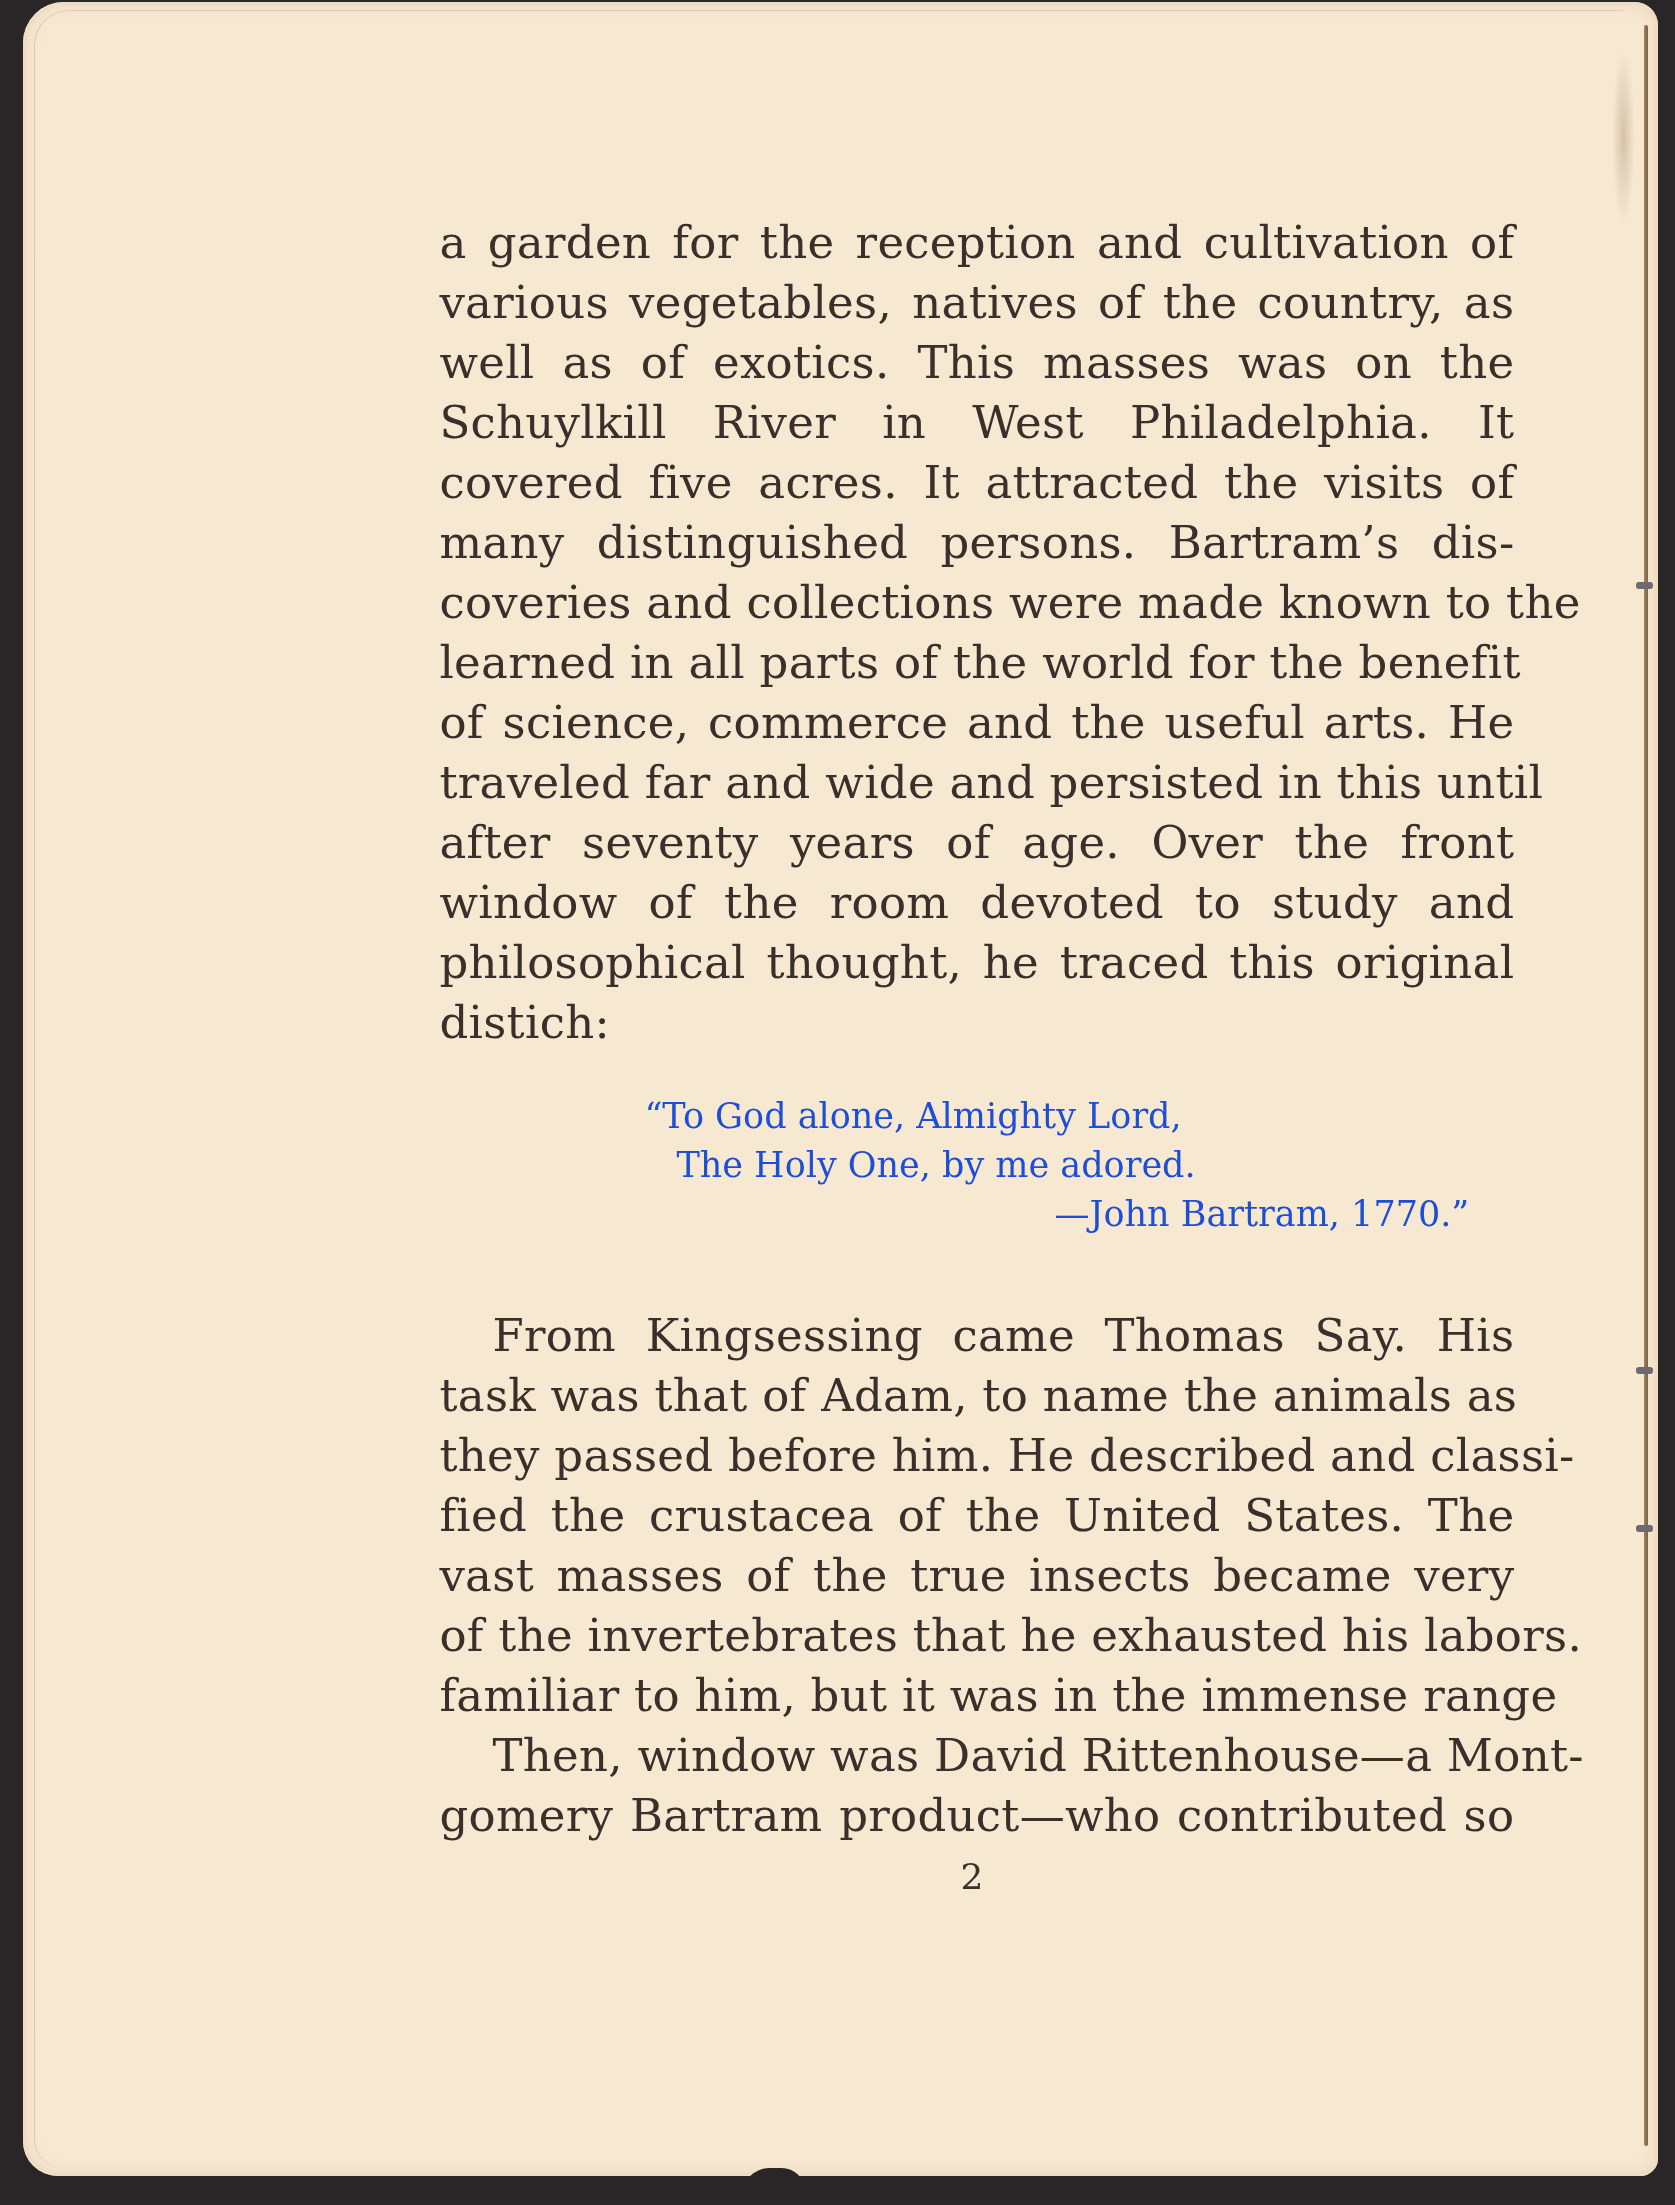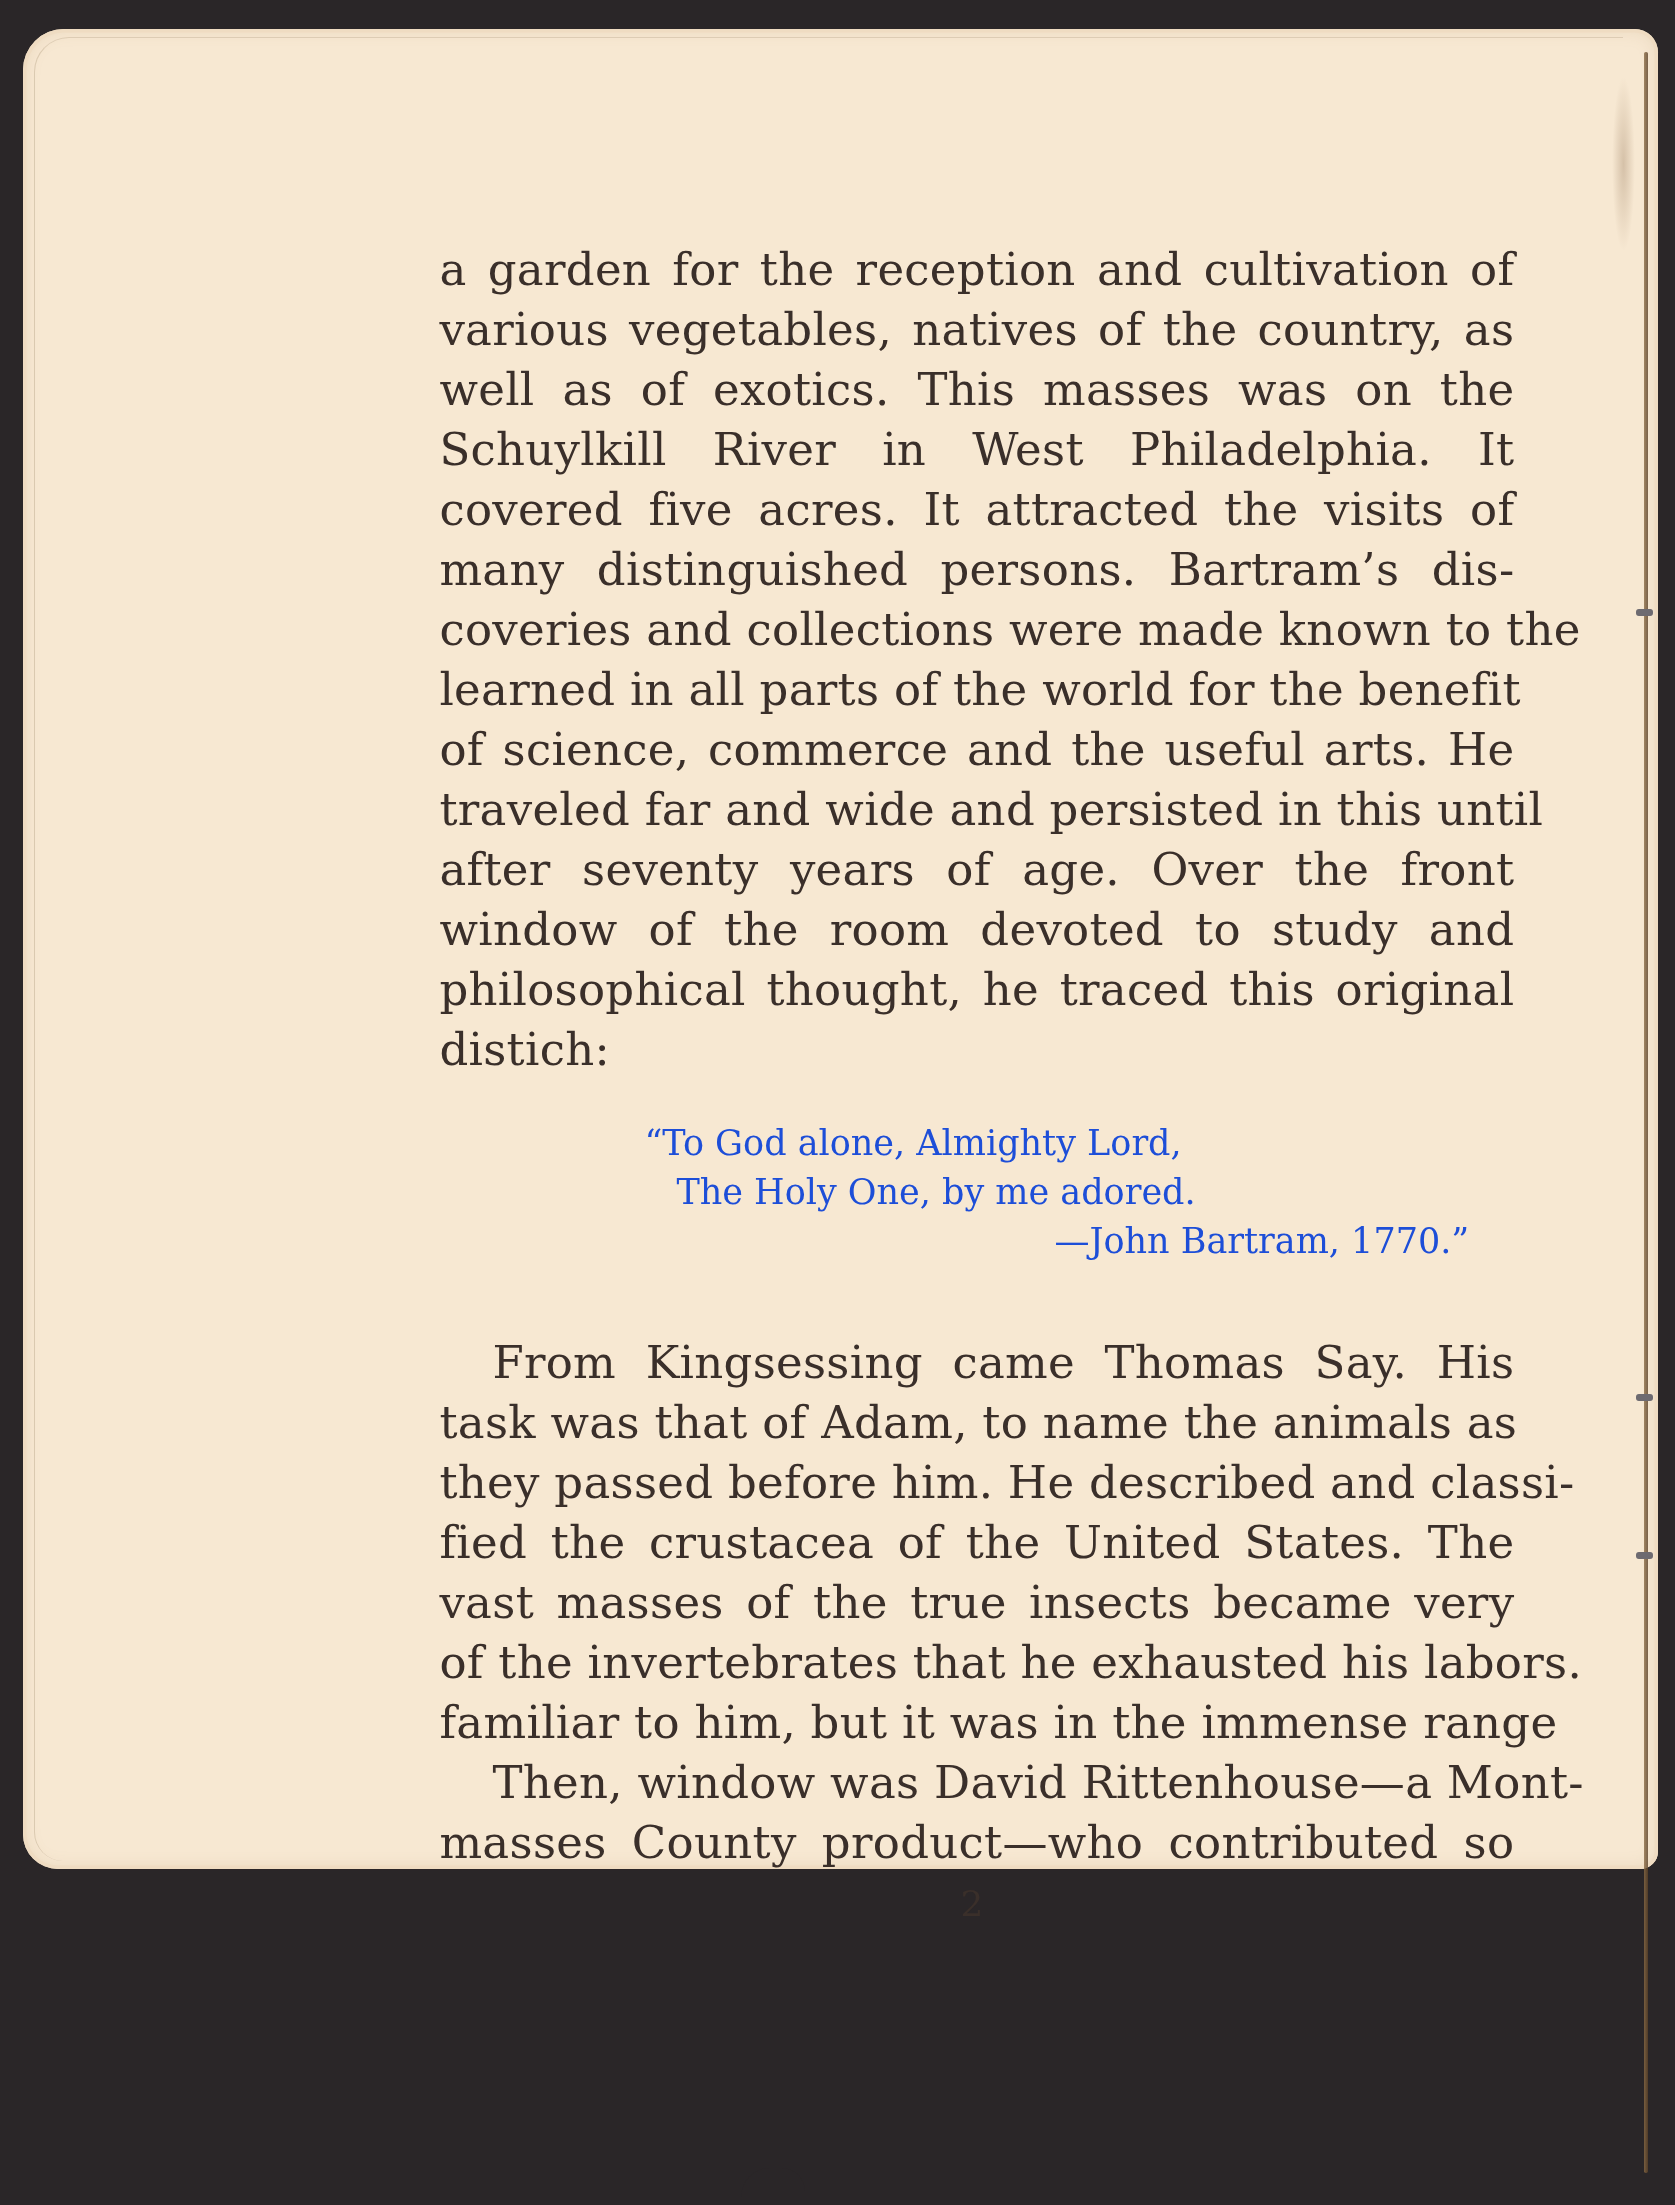--- a/index.html
+++ b/index.html
@@ -10,23 +10,23 @@
       width: 1676px;
       height: 2205px;
       background: #2a2628;
       position: relative;
       overflow: hidden;
       font-family: "DejaVu Serif", "Liberation Serif", serif;
     }
     .page {
       position: absolute;
       left: 23.4px;
-      top: 29px;
+      top: 2px;
       width: 1635px;
-      height: 1840px;
+      height: 2174px;
       background: #f7e8d2;
       border-radius: 41px 23.4px 17.6px 35px;
       box-shadow: inset 0 0 0 3.5px #efdcc2, inset 0 0 17.6px rgba(160,130,90,0.18);
     }
     .page::before {
       
       content: "";
       position: absolute;
       left: 10.5px; top: 8.2px; right: 35px; bottom: 8.2px;
       border-left: 1.2px solid rgba(170,150,120,0.35);
@@ -152,19 +152,19 @@
 
   <div class="text-block para2">
     <span class="line indent">From Kingsessing came Thomas Say.  His</span>
     <span class="line">task was that of Adam, to name the animals as</span>
     <span class="line">they passed before him.  He described and classi-</span>
     <span class="line">fied the crustacea of the United States.  The</span>
     <span class="line">vast masses of the true insects became very</span>
     <span class="line">of the invertebrates that he exhausted his labors.</span>
     <span class="line">familiar to him, but it was in the immense range</span>
     <span class="line indent">Then, window was David Rittenhouse—a Mont-</span>
-    <span class="line">masses County product—who contributed so</span>
+    <span class="line">gomery Bartram product—who contributed so</span>
   </div>
 
   <div class="page-number">2</div>
 </div>
 <div class="bottom-tear"></div>
 
 
 </body></html>

